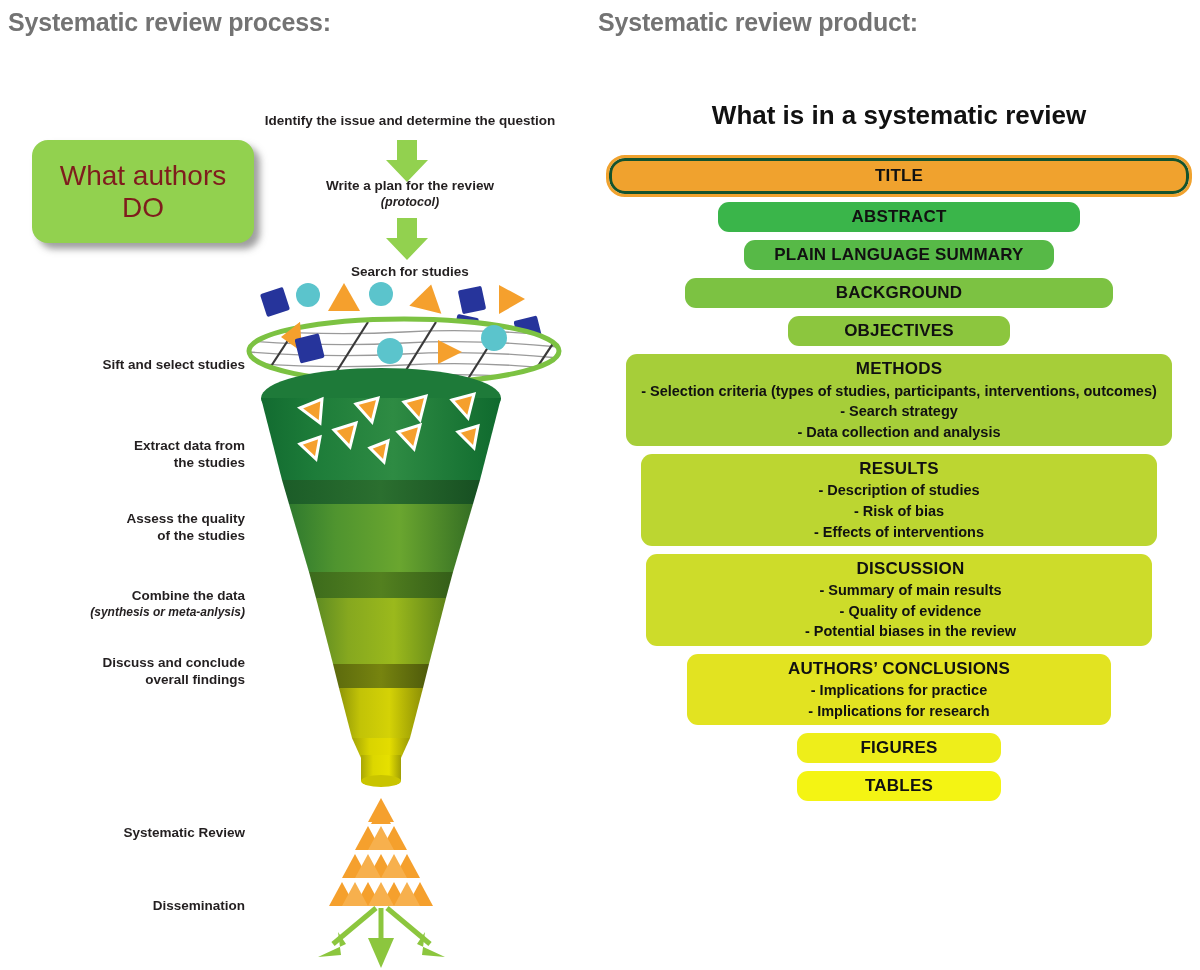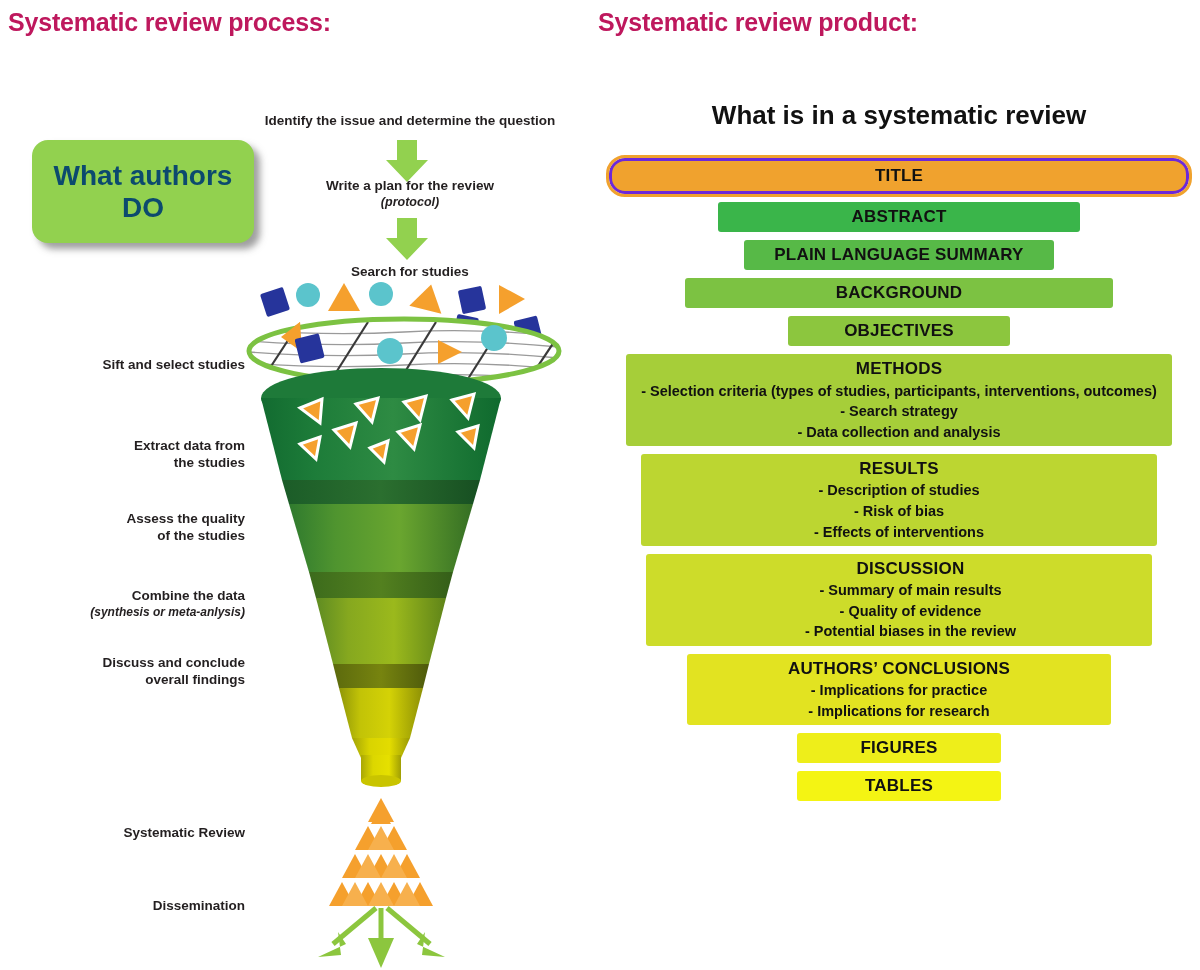--- a/index.html
+++ b/index.html
@@ -14,40 +14,40 @@
     overflow: hidden;
   }
   .stage { position: absolute; inset: 0; }
 
   
   .panel-heading {
     position: absolute;
     font-size: 25px;
     font-weight: bold;
     letter-spacing: -0.2px;
-    color: #be185d;
+    color: #737373;
     white-space: nowrap;
   }
   #heading-left  { left: 8px;   top: 8px; }
   #heading-right { left: 598px; top: 8px; }
 
   
   #authors-box {
     position: absolute;
     left: 32px; top: 140px;
     width: 222px; height: 103px;
     background: #92d14f;
     border-radius: 16px;
     box-shadow: 6px 6px 7px rgba(80,80,80,0.55);
     display: flex; flex-direction: column;
     align-items: center; justify-content: center;
     line-height: 1.12;
   }
   #authors-box span {
-    font-size: 28px; font-weight: bold; color: #0c4a6e;
+    font-size: 28px; font-weight: normal; color: #7f1d1d;
     display: block; text-align: center;
   }
 
   
   .step-text {
     position: absolute;
     font-size: 13.5px;
     font-weight: bold;
     color: #231f20;
     text-align: center;
@@ -93,42 +93,42 @@
     position: absolute;
     left: 598px; top: 100px; width: 602px;
     text-align: center;
     font-size: 26px; font-weight: bold;
     color: #111;
   }
   #bars { position: absolute; left: 598px; top: 158px; width: 602px; }
   .bar {
     position: relative;
     margin: 0 auto 8px auto;
-    border-radius: 3px;
+    border-radius: 11px;
     text-align: center;
     color: #111;
     padding: 4px 6px;
     box-sizing: border-box;
   }
   .bar .bar-title {
     display: block;
     font-size: 17px;
     font-weight: bold;
     letter-spacing: 0.2px;
     line-height: 1.3;
   }
   .bar .bar-sub {
     display: block;
     font-size: 14.5px;
     font-weight: bold;
     line-height: 1.42;
   }
   .bar.title-bar {
     border-radius: 16px;
-    border: 3px solid #6d28d9;
+    border: 3px solid #14532d;
     outline: 3px solid #f0a22e;
     outline-offset: 0px;
   }
 
   
   #funnel-svg { position: absolute; left: 0; top: 0; }
 </style>
 </head>
 <body>
 

